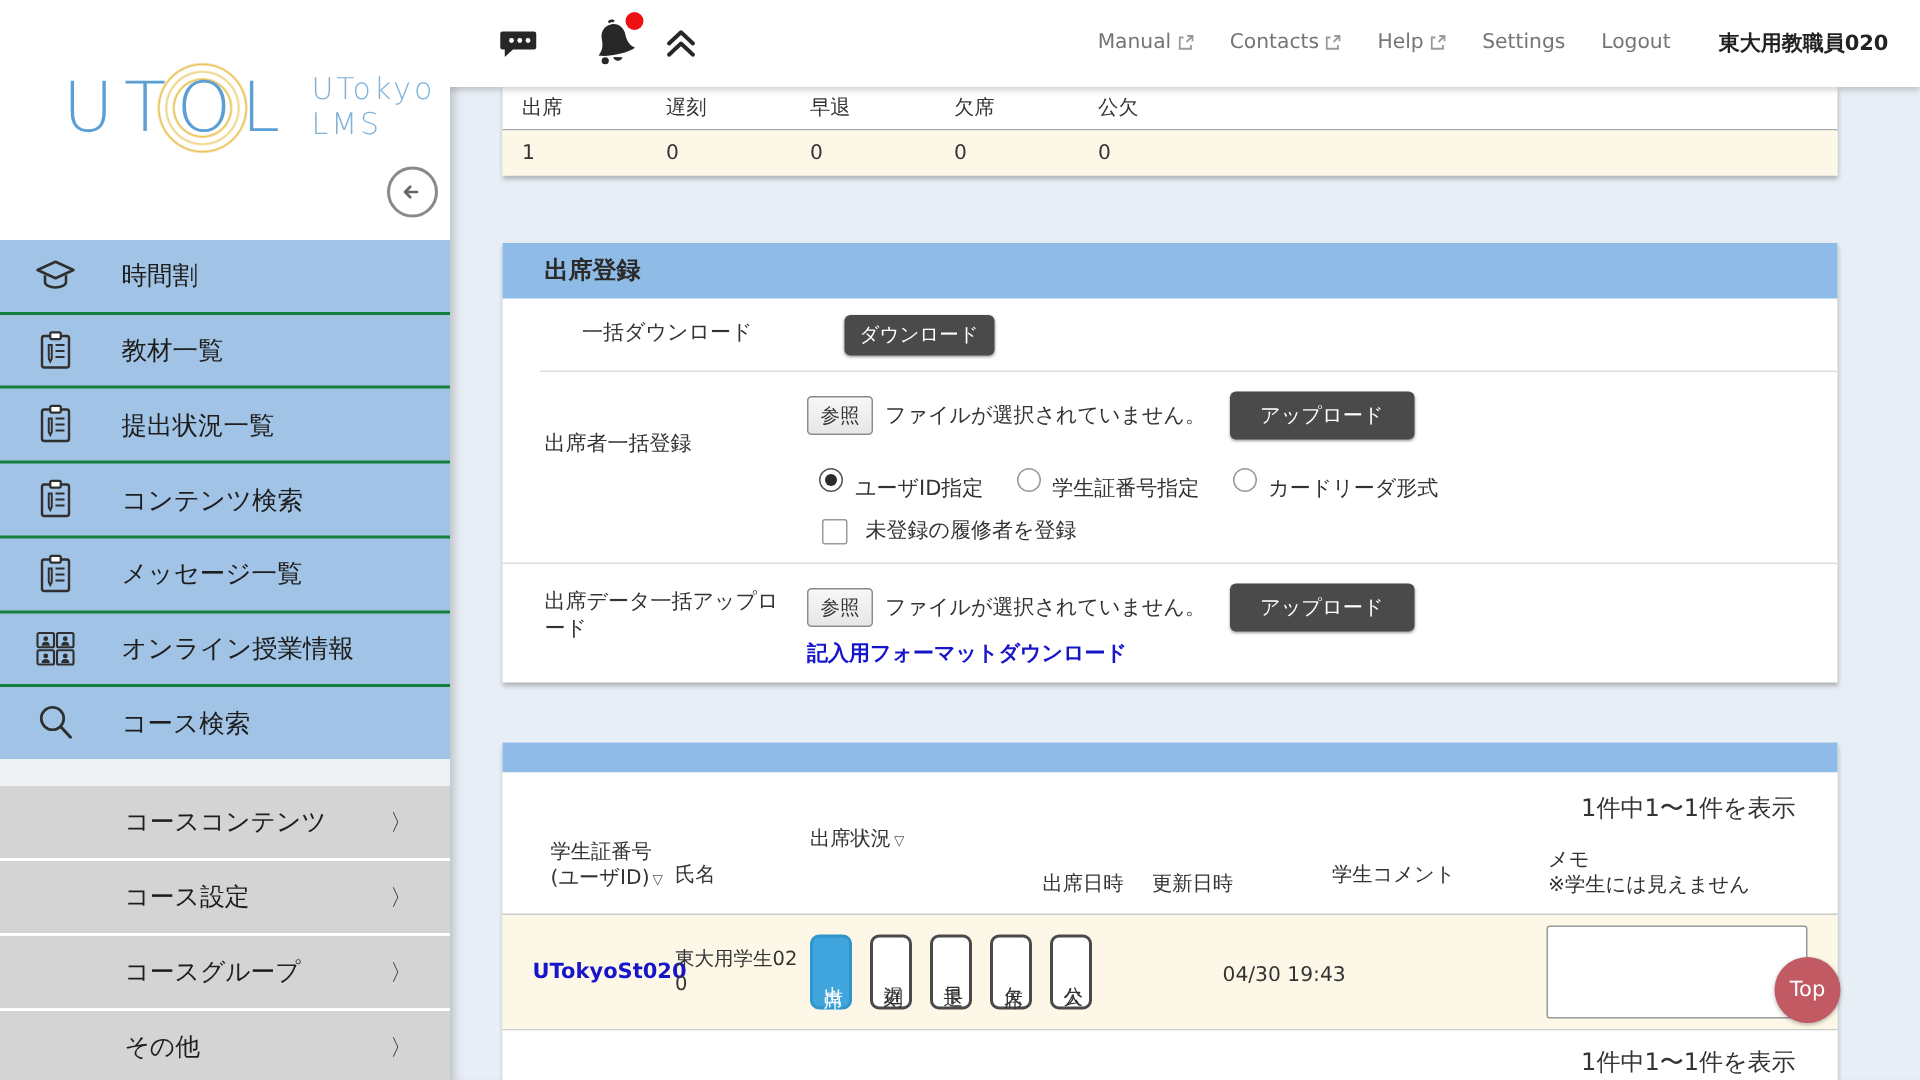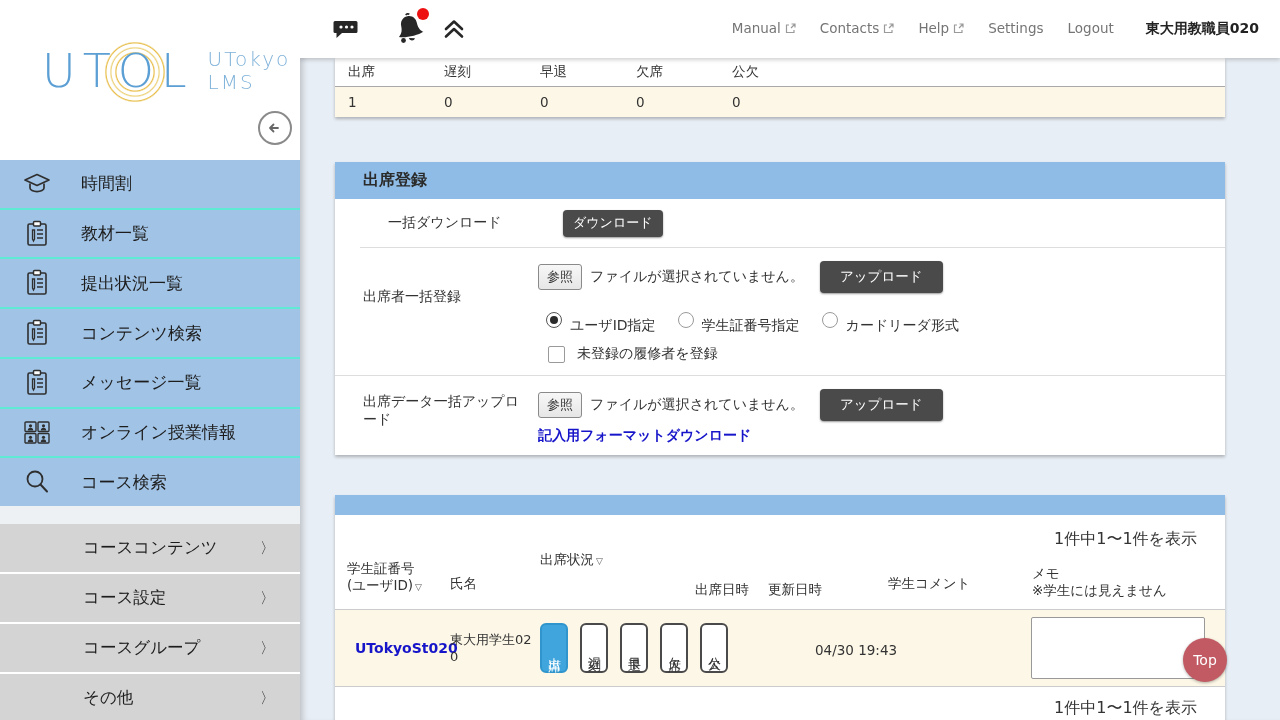--- a/index.html
+++ b/index.html
@@ -13,21 +13,21 @@
   .logo-row { position:absolute; left:42px; top:48px; display:flex; align-items:center; }
   .logo-ring { position:absolute; left:62px; top:-7px; width:62px; height:62px; border-radius:50%;
     background:
       radial-gradient(circle, rgba(0,0,0,0) 18px, #e8bf4d 19px, rgba(0,0,0,0) 20.5px,
       rgba(0,0,0,0) 23px, #ecd27c 24px, rgba(0,0,0,0) 25.5px,
       rgba(0,0,0,0) 28px, #e8bf4d 29px, rgba(0,0,0,0) 30.5px); }
   .logo-text { position:relative; z-index:1; font-size:46px; font-weight:300; color:#5b9fd4; letter-spacing:7px; line-height:1; }
   .logo-tagline { position:relative; z-index:1; margin-left:14px; color:#7fb2d9; font-size:20px; font-weight:300; letter-spacing:2px; line-height:1.15; }
   .collapse-btn { position:absolute; left:258px; top:111px; width:34px; height:34px; border-radius:50%;
     border:2px solid #8a8a8a; background:#fff; display:flex; align-items:center; justify-content:center; cursor:pointer; }
-  .menu { display:flex; flex-direction:column; gap:2px; height:346px; background:#5eead4; }
+  .menu { display:flex; flex-direction:column; gap:2px; height:346px; background:#15803d; }
   .menu-item { flex:1; background:#a1c3e5; display:flex; align-items:center; cursor:pointer; }
   .menu-item .mi-icon { width:30px; margin-left:22px; display:flex; justify-content:center; color:#2f2f2f; }
   .menu-item .mi-label { margin-left:29px; font-size:17px; color:#1d1d1d; }
   .menu-strip { height:18px; background:#eef1f4; }
   .course-menu { display:flex; flex-direction:column; gap:2px; background:#fff; }
   .course-item { height:48px; background:#d4d4d4; display:flex; align-items:center; cursor:pointer; }
   .course-item .ci-label { margin-left:83px; font-size:16.5px; color:#1d1d1d; }
   .course-item .ci-chevron { margin-left:auto; margin-right:25px; font-size:15px; color:#333; }
 
   
@@ -82,21 +82,21 @@
   .check-label { font-size:14px; color:#333; }
   .fmt-link { display:inline-block; margin-top:6px; font-size:14px; font-weight:bold; color:#1715c9; cursor:pointer; text-decoration:none; }
 
   
   .stu-table { position:relative; margin-top:40px; background:#fff; box-shadow:0 2px 3px rgba(0,0,0,0.25); }
   .stu-bluebar { height:20px; background:#8fbce6; }
   .stu-head { position:relative; height:94px; background:#fff; }
   .count-top { position:absolute; right:28px; top:14px; font-size:16px; color:#333; }
   .hcell { position:absolute; font-size:13.5px; color:#333; line-height:1.3; }
   .sort { font-size:9px; color:#555; margin-left:2px; }
-  .h-id { left:12px; bottom:14px; }
+  .h-id { left:32px; bottom:14px; }
   .h-name { left:115px; bottom:16px; }
   .h-status { left:205px; bottom:40px; }
   .h-attend { left:360px; bottom:10px; }
   .h-update { left:433px; bottom:10px; }
   .h-comment { left:553px; bottom:16px; }
   .h-memo { left:697px; bottom:9px; }
   .stu-row { position:relative; height:78px; background:#fcf7e6; border-top:1px solid #ccc; border-bottom:1px solid #ccc; }
   .sid-link { position:absolute; left:20px; top:30px; font-size:14px; font-weight:bold; color:#1715c9; cursor:pointer; text-decoration:none; }
   .sname { position:absolute; left:115px; top:22px; width:82px; font-size:13px; color:#333; line-height:1.3; word-break:break-all; }
   .status-group { position:absolute; left:205px; top:13px; display:flex; gap:12px; }

